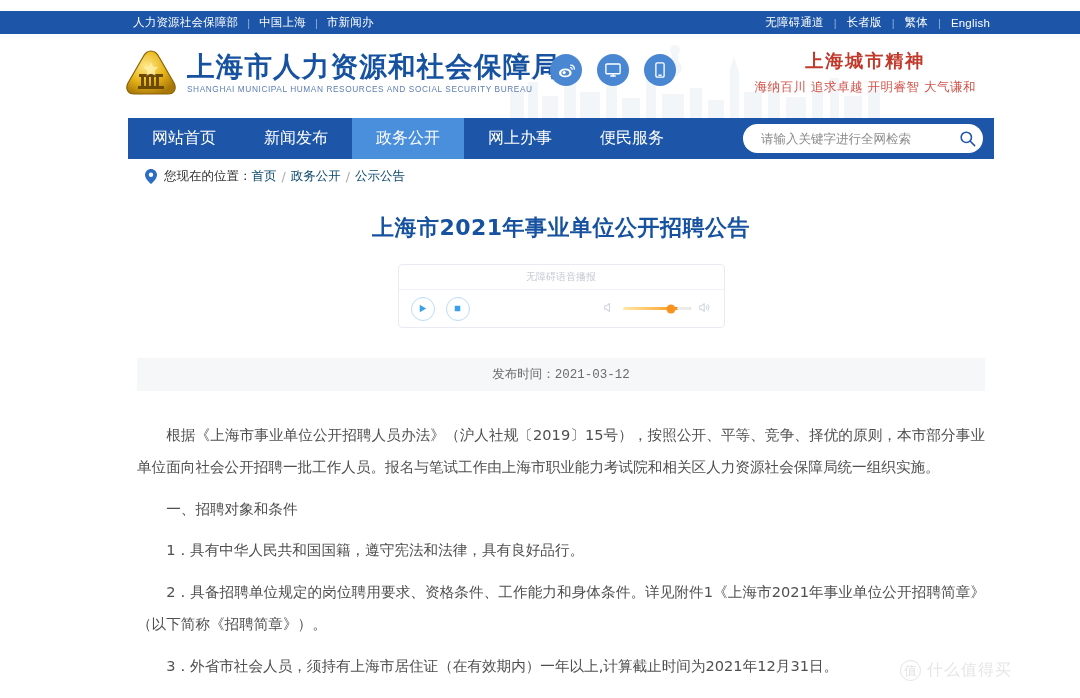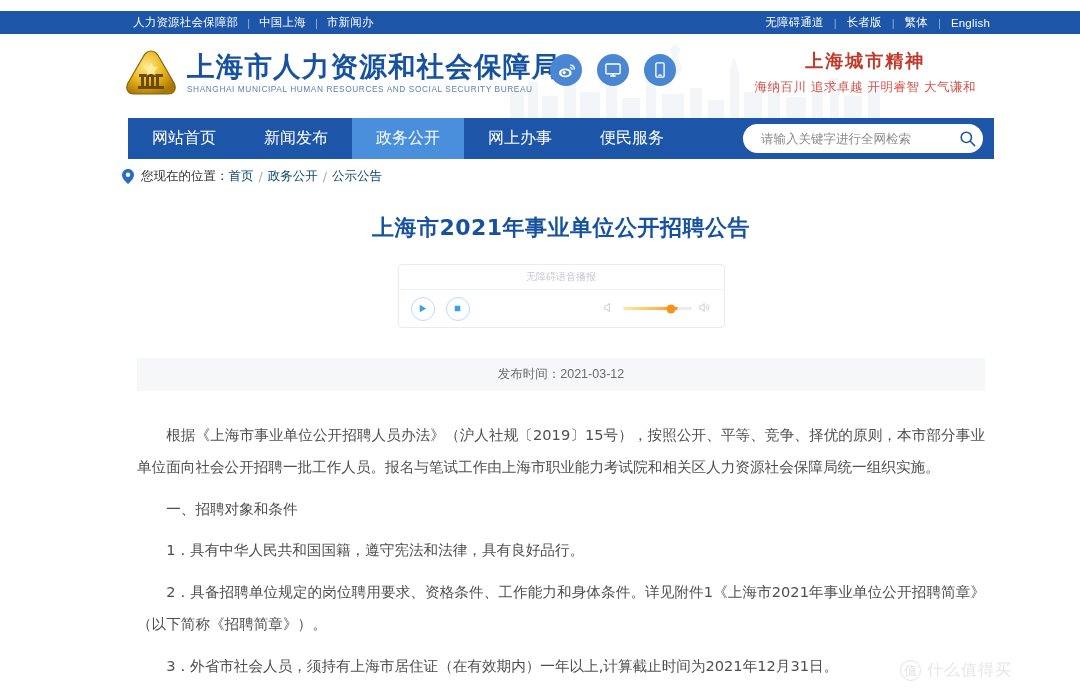--- a/index.html
+++ b/index.html
@@ -84,21 +84,21 @@
     background: transparent; font-family: "DejaVu Sans","Liberation Sans",sans-serif;
   }
   .search-box input::placeholder { color: #8b8b8b; }
   .search-btn {
     width: 24px; height: 24px; display: flex; align-items: center; justify-content: center;
     cursor: pointer;
   }
 
   
   .crumb {
-    position: absolute; left: 122px; top: 168px; display: flex; align-items: center;
+    position: absolute; left: 145px; top: 168px; display: flex; align-items: center;
     font-size: 12.5px; color: #333;
     font-family: "DejaVu Sans","Liberation Sans",sans-serif;
   }
   .crumb .pin { margin-right: 7px; display: flex; }
   .crumb .label { color: #333; }
   .crumb .seg { color: #0c4a6e; }
   .crumb .slash { color: #aaa; margin: 0 5px; }
 
   
   .article { position: absolute; left: 137px; top: 200px; width: 848px; }
@@ -136,21 +136,21 @@
   .knob {
     position: absolute; left: 72%; top: 50%; width: 9px; height: 9px;
     border-radius: 50%; background: #f7931e; transform: translate(-50%,-50%);
     cursor: pointer;
   }
 
   .pubbar {
     margin-top: 30px; height: 33px; background: #f6f7f9;
     display: flex; align-items: center; justify-content: center;
     font-size: 12.5px; color: #6b6b6b;
-    font-family: Liberation Sans, sans-serif;
+    font-family: Liberation Mono, monospace;
   }
 
   .body-text {
     margin-top: 28px; font-size: 14.6px; color: #4f4f4f; line-height: 2.18;
     text-align: justify;
     font-family: "DejaVu Sans","Liberation Sans",sans-serif;
   }
   .body-text p { margin: 0 0 10px 0; }
   .body-text p.ind { text-indent: 2em; }
 

